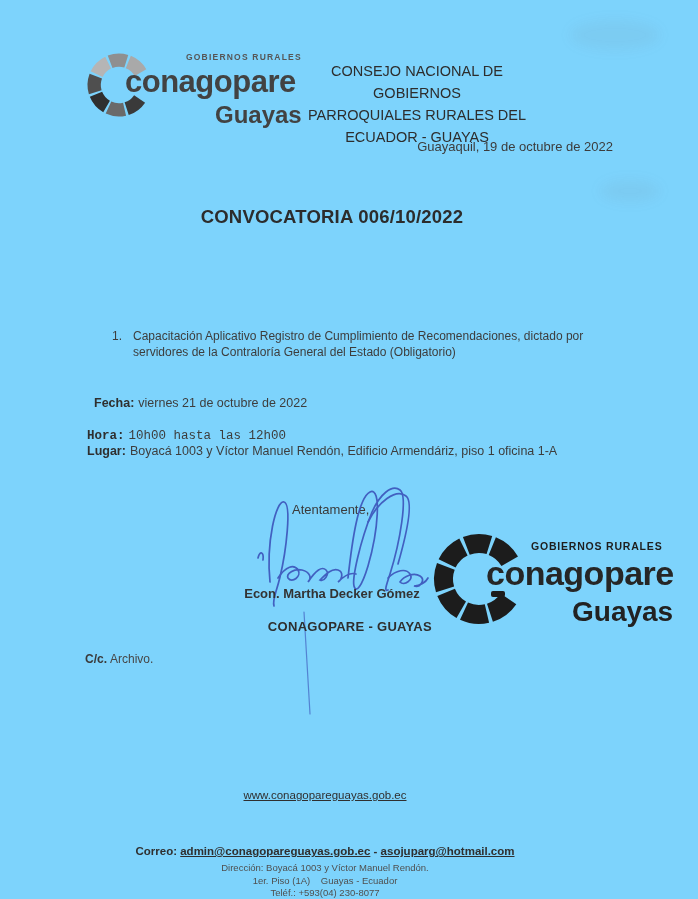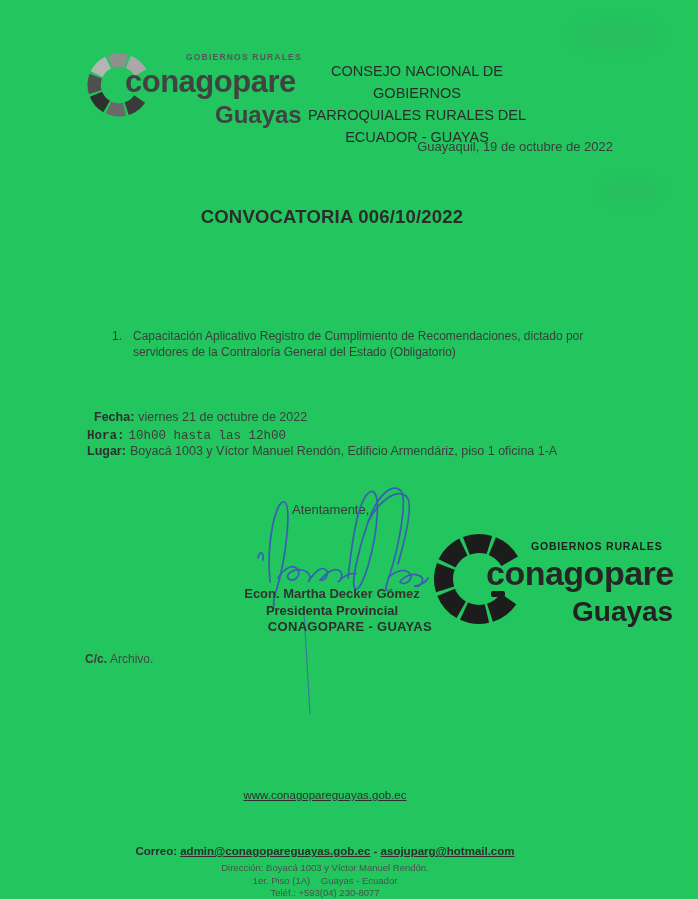--- a/index.html
+++ b/index.html
@@ -2,21 +2,21 @@
 <html><head>
 <meta charset="utf-8">
 <style>
   * { margin: 0; padding: 0; box-sizing: border-box; }
   html, body { background: #ffffff; }
   body { font-family: "Liberation Sans", sans-serif; }
   .page {
     position: relative;
     width: 698px;
     height: 899px;
-    background: #22c55e;
+    background: #7dd3fc;
     overflow: hidden;
     color: #3d3d3d;
   }
   
   .smudge { position: absolute; border-radius: 50%; filter: blur(6px); background: rgba(120,120,120,0.07); }
   .smudge.a { width: 90px; height: 30px; left: 570px; top: 20px; }
   .smudge.b { width: 60px; height: 22px; left: 600px; top: 180px; }
 
   
   .logo-mark { position: absolute; left: 84px; top: 50px; width: 70px; height: 70px; }
@@ -31,21 +31,21 @@
   
   .doc-title { position: absolute; left: 67px; top: 206px; width: 530px; text-align: center; font-size: 18.5px; font-weight: bold; letter-spacing: 0.2px; color: #2c2c2c; }
 
   
   .intro { position: absolute; left: 87px; top: 277px; width: 531px; font-size: 12.5px; line-height: 15.5px; text-align: justify; color: #3d3d3d; }
   .list-row { position: absolute; left: 112px; top: 329px; width: 470px; }
   .list-num { position: absolute; left: 0; top: 0; font-size: 12px; color: #3d3d3d; }
   .list-text { display: block; margin-left: 21px; width: 452px; font-size: 12px; line-height: 15.5px; color: #3d3d3d; }
   .detail-line { position: absolute; left: 87px; font-size: 12.5px; color: #3d3d3d; }
   .detail-line .lbl { font-weight: bold; margin-right: 4px; color: #2f2f2f; }
-  .detail-fecha { top: 410px; padding-left: 7px; }
+  .detail-fecha { top: 396px; padding-left: 7px; }
   .detail-hora  { top: 429px; font-family: Liberation Mono, monospace; }
   .detail-lugar { top: 444px; }
 
   
   .closing { position: absolute; left: 292px; top: 502px; font-size: 13px; color: #3a3a3a; }
   .signature-svg { position: absolute; left: 248px; top: 482px; width: 200px; height: 238px; }
   .sig-name { position: absolute; left: 232px; top: 586px; width: 200px; text-align: center; font-size: 13px; font-weight: bold; color: #333333; }
   .sig-role { position: absolute; left: 232px; top: 603px; width: 200px; text-align: center; font-size: 13px; font-weight: bold; color: #2e2e2e; }
   .sig-org  { position: absolute; left: 232px; top: 619px; width: 200px; text-align: right; font-size: 13px; font-weight: bold; letter-spacing: 0.3px; color: #2e2e2e; }
 
@@ -120,21 +120,20 @@
       <path d="M 22 100 C 18 60 28 18 36 20 C 44 22 38 70 32 95 C 28 112 24 118 26 124"></path>
       <path d="M 30 96 C 38 84 46 82 50 88 C 54 94 44 102 40 96 C 38 92 46 86 54 88 C 62 90 64 96 60 100 C 68 88 74 84 78 88 C 82 92 76 100 72 98 C 78 92 84 86 90 88 C 96 90 94 98 90 100 C 96 94 102 90 108 92"></path>
       <path d="M 100 96 C 104 60 110 16 122 10 C 134 4 130 50 120 84 C 114 104 108 112 106 104 C 104 96 112 60 124 30 C 132 12 144 2 152 8 C 160 14 152 60 142 92 C 138 104 136 110 140 108"></path>
       <path d="M 120 40 C 130 20 148 6 158 14 C 166 20 158 54 150 82"></path>
       <path d="M 140 96 C 148 88 158 86 162 92 C 166 98 156 104 152 100 C 156 94 166 90 172 94 C 178 98 172 106 166 104 C 172 104 178 100 180 96"></path>
       <path d="M 56 130 C 58 162 60 200 62 232" stroke-width="1.2" opacity="0.7"></path>
     </g>
   </svg>
 
   <div class="sig-name">Econ. Martha Decker Gómez</div>
-  <div class="sig-role">Presidenta Provincial</div>
   <div class="sig-org">CONAGOPARE - GUAYAS</div>
 
   <svg class="stamp-mark" viewBox="0 0 100 100">
     <g fill="#1c1c1c">
       <path d="M89.0,27.5 A45,45 0 0 0 66.9,8.3 L59.7,25.9 A26,26 0 0 1 72.5,37.0 Z"></path>
       <path d="M63.2,7.0 A45,45 0 0 0 33.9,8.0 L40.7,25.7 A26,26 0 0 1 57.6,25.1 Z"></path>
       <path d="M30.3,9.6 A45,45 0 0 0 9.6,30.3 L26.6,38.6 A26,26 0 0 1 38.6,26.6 Z"></path>
       <path d="M8.0,33.9 A45,45 0 0 0 7.0,63.2 L25.1,57.6 A26,26 0 0 1 25.7,40.7 Z"></path>
       <path d="M8.3,66.9 A45,45 0 0 0 27.5,89.0 L37.0,72.5 A26,26 0 0 1 25.9,59.7 Z"></path>
       <path d="M31.0,90.8 A45,45 0 0 0 60.1,93.8 L55.8,75.3 A26,26 0 0 1 39.0,73.6 Z"></path>

